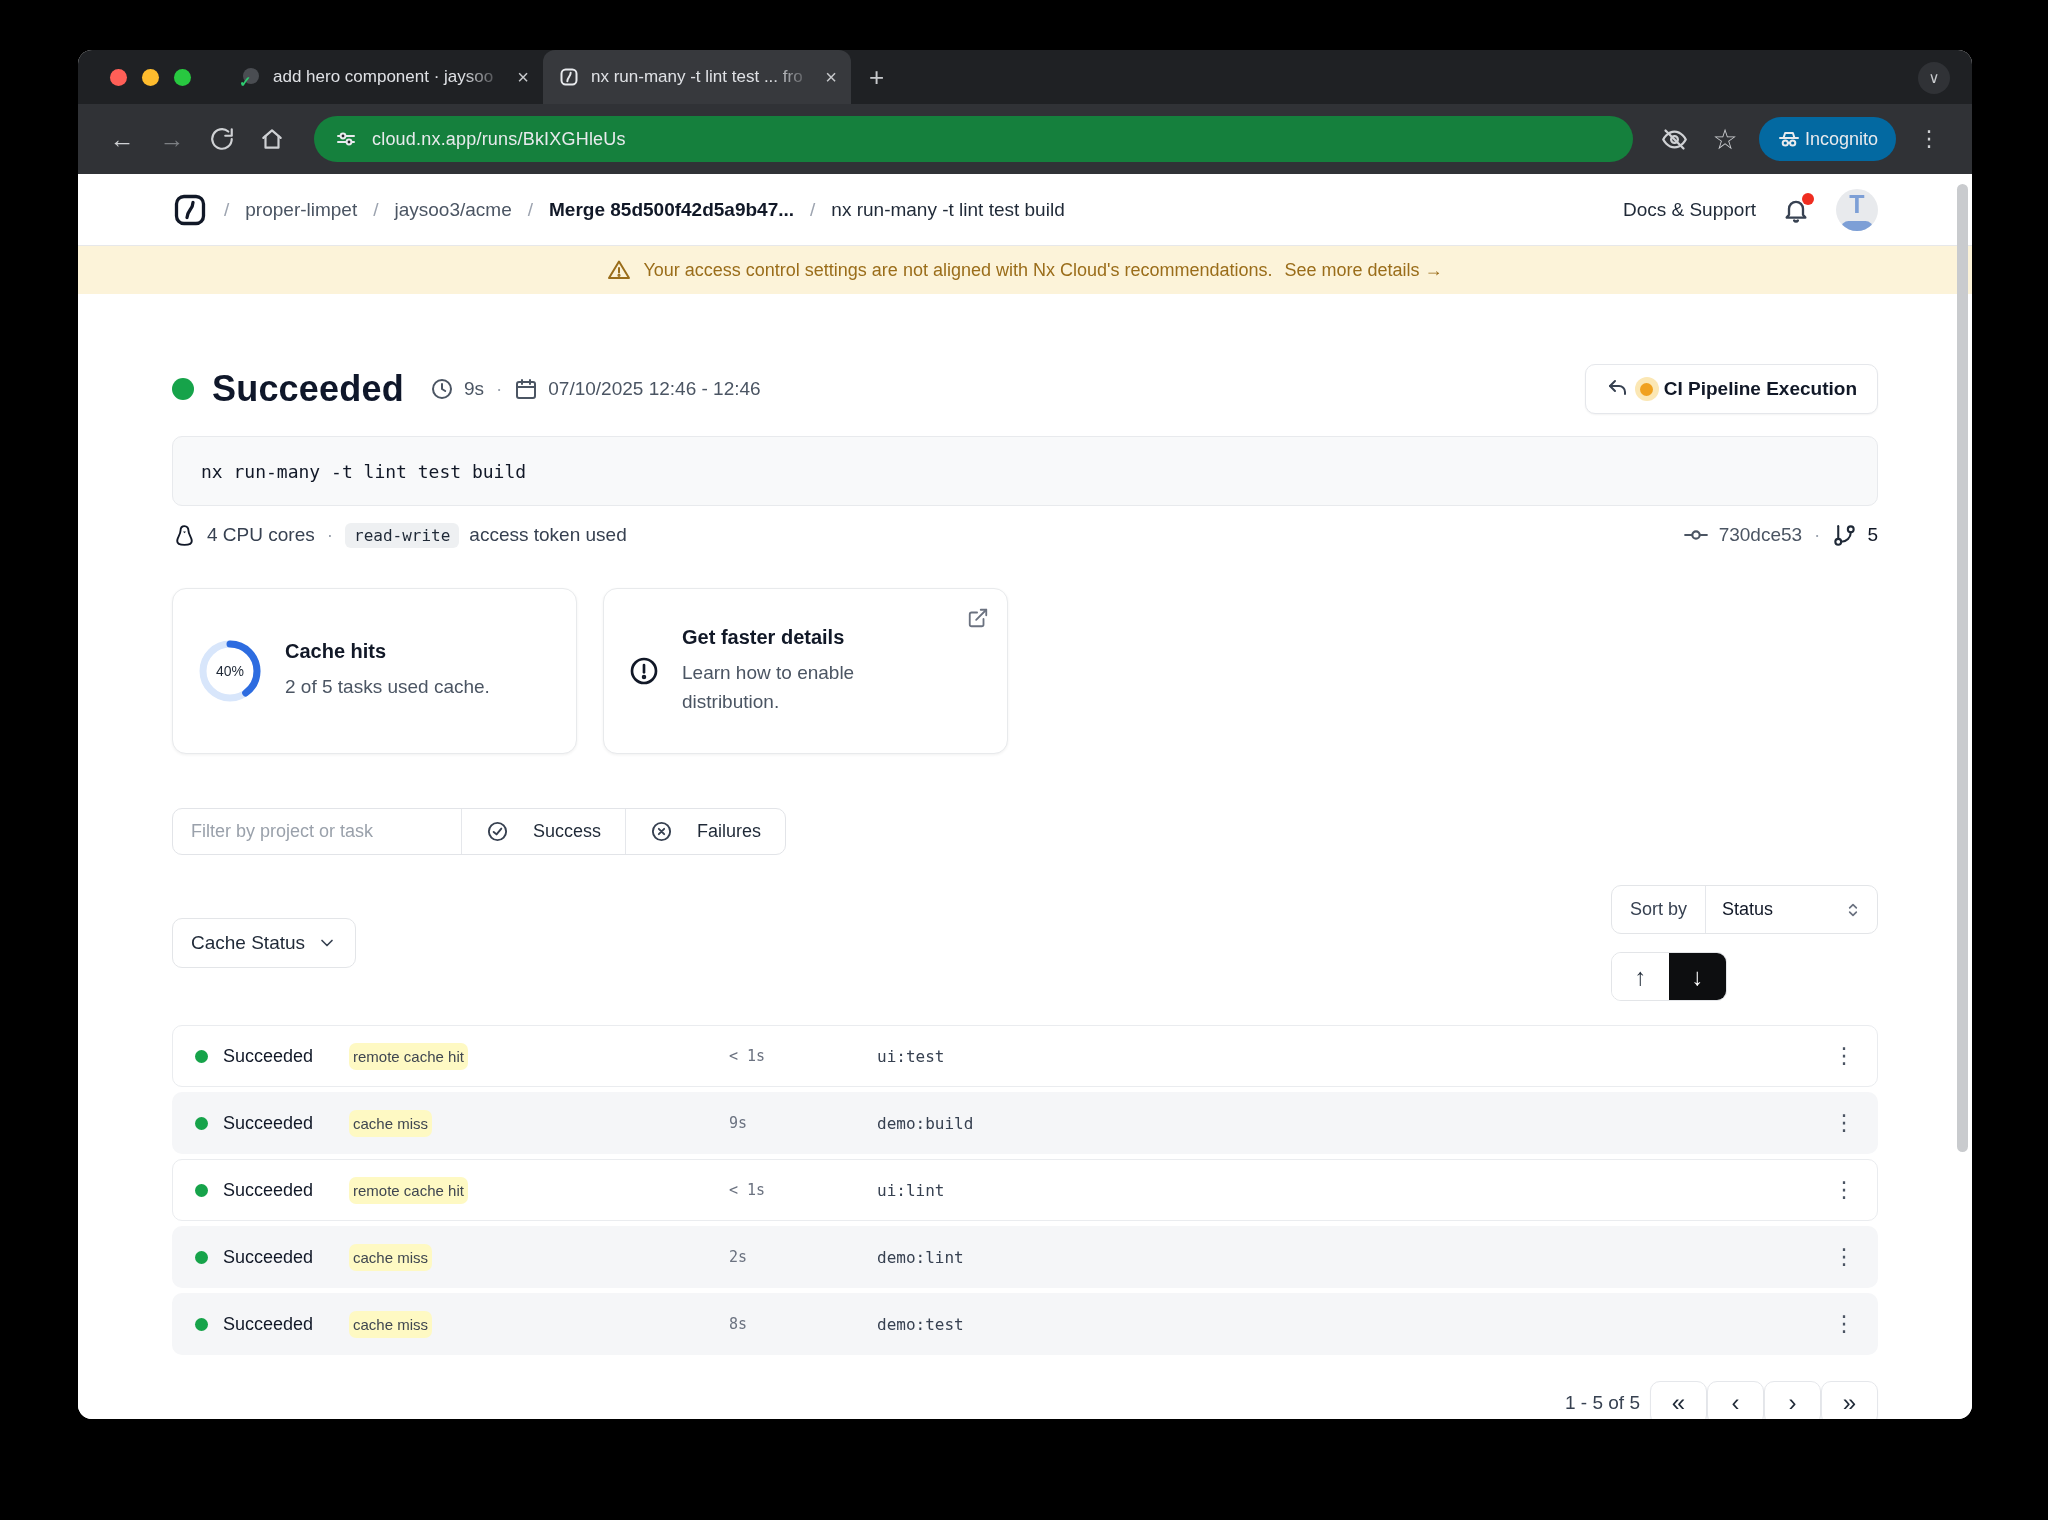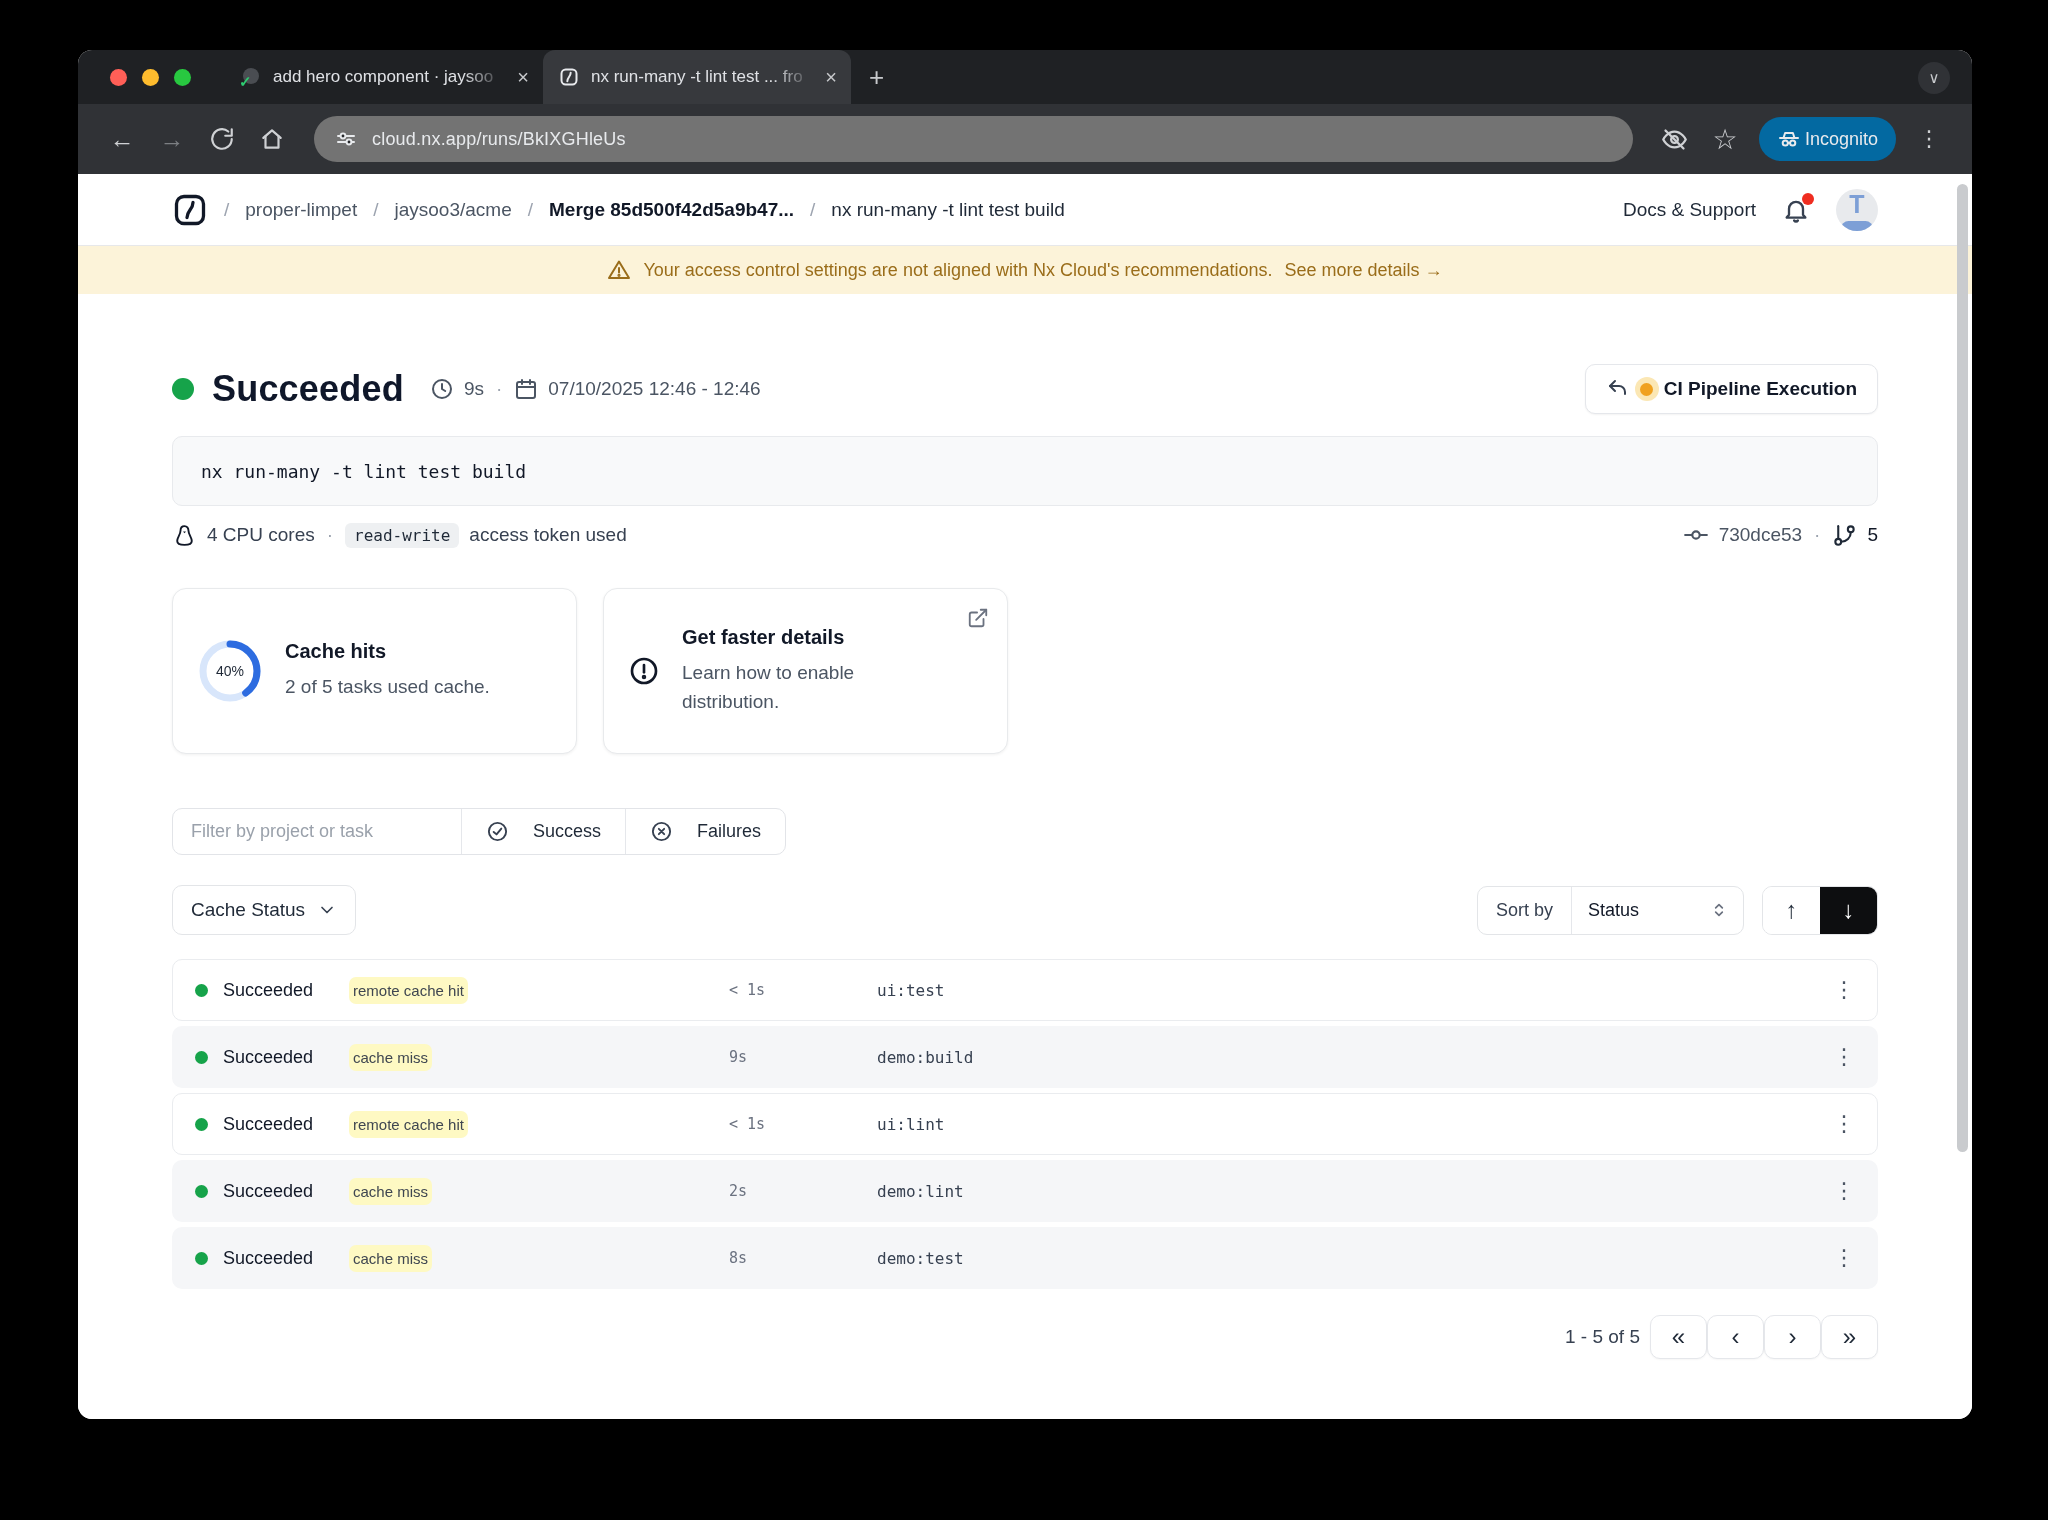--- a/index.html
+++ b/index.html
@@ -23,21 +23,21 @@
   .fav-pr .c { width:16px; height:16px; border-radius:50%; background:#4a4d52; position:absolute; top:1px; left:2px; }
   .fav-pr .k { position:absolute; left:-2px; bottom:-4px; color:#2ecc71; font-size:15px; font-weight:bold; }
   .fav-nx { width:20px; height:20px; flex:0 0 20px; color:#e8eaed; }
   .newtab { color:#c7c9cc; font-size:26px; margin-left:18px; }
   .tabsearch { position:absolute; right:22px; top:12px; width:32px; height:32px; border-radius:50%; background:#303236; color:#c7c9cc; display:flex; align-items:center; justify-content:center; font-size:15px; }
 
   
   .toolbar { height:70px; background:#303236; display:flex; align-items:center; padding:0 22px; gap:6px; }
   .navbtn { width:44px; height:44px; display:flex; align-items:center; justify-content:center; color:#cfd1d4; font-size:25px; }
   .navbtn.dim { color:#7c7f83; }
-  .urlpill { flex:1; height:46px; margin:0 14px; background:#737373; border-radius:23px; display:flex; align-items:center; padding:0 20px; gap:14px; color:#e8eaed; }
+  .urlpill { flex:1; height:46px; margin:0 14px; background:#15803d; border-radius:23px; display:flex; align-items:center; padding:0 20px; gap:14px; color:#e8eaed; }
   .urlpill .url { font-size:18px; letter-spacing:.2px; }
   .incog { display:flex; align-items:center; gap:4px; background:#0369a1; border-radius:22px; height:44px; padding:0 18px; color:#e8eaed; font-size:18px; margin:0 6px; }
   .kebab3 { color:#cfd1d4; font-size:22px; padding:0 10px; }
 
   
   .content { position:relative; background:#fff; height:1245px; }
   .scroll-thumb { position:absolute; right:4px; top:10px; width:11px; height:968px; border-radius:6px; background:#c9cbce; }
 
   .pagehead { height:72px; border-bottom:1px solid #e7e8ea; display:flex; align-items:center; padding:0 94px; }
   .crumbs { display:flex; align-items:center; gap:16px; font-size:19px; color:#4b5563; }
@@ -83,21 +83,21 @@
   .dte-body { width:250px; }
 
   .filterbar { margin-top:54px; display:inline-flex; height:47px; border:1px solid #e2e4e8; border-radius:10px; overflow:hidden; background:#fff; }
   .filterbar input { width:288px; border:none; outline:none; padding:0 18px; font-size:18px; font-family:"Liberation Sans",sans-serif; color:#111827; background:transparent; }
   .filterbar input::placeholder { color:#9aa1ab; }
   .fseg { display:flex; align-items:center; gap:24px; padding:0 24px; border-left:1px solid #e5e7eb; font-size:18px; color:#1f2937; }
   .fseg .sic { color:#374151; }
 
   .controlsrow { margin-top:30px; display:flex; align-items:center; }
   .cachebtn { display:flex; align-items:center; gap:12px; border:1px solid #e3e5e8; border-radius:10px; padding:13px 18px; font-size:19px; color:#1f2937; background:#fff; }
-  .ctrlright { margin-left:auto; display:flex; align-items:flex-start; gap:18px; }
+  .ctrlright { margin-left:auto; display:flex; align-items:flex-start; gap:18px;flex-direction:column; }
   .sortgrp { display:flex; border:1px solid #e3e5e8; border-radius:10px; overflow:hidden; background:#fff; }
   .sortlbl { padding:13px 18px; font-size:18px; color:#374151; }
   .sortsel { border-left:1px solid #e5e7eb; width:172px; display:flex; align-items:center; justify-content:space-between; padding:0 14px 0 16px; font-size:18px; color:#111827; }
   .sortsel .ud { color:#6b7280; }
   .dirgrp { display:flex; border:1px solid #e3e5e8; border-radius:10px; overflow:hidden; }
   .dirbtn { width:57px; height:47px; display:flex; align-items:center; justify-content:center; font-size:24px; background:#fff; color:#1f2937; }
   .dirbtn.active { background:#0d0e10; color:#fff; }
 
   .tbl { margin-top:24px; }
   .row { height:62px; border:1px solid #eaecef; border-radius:10px; margin-bottom:5px; display:grid; grid-template-columns:20px 118px 372px 140px 1fr 40px; column-gap:8px; align-items:center; padding:0 22px; background:#fff; }

